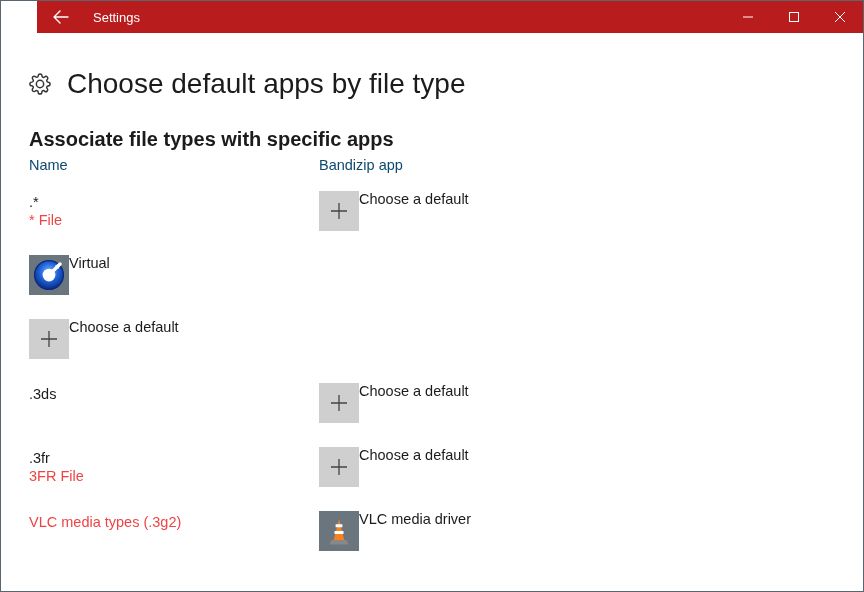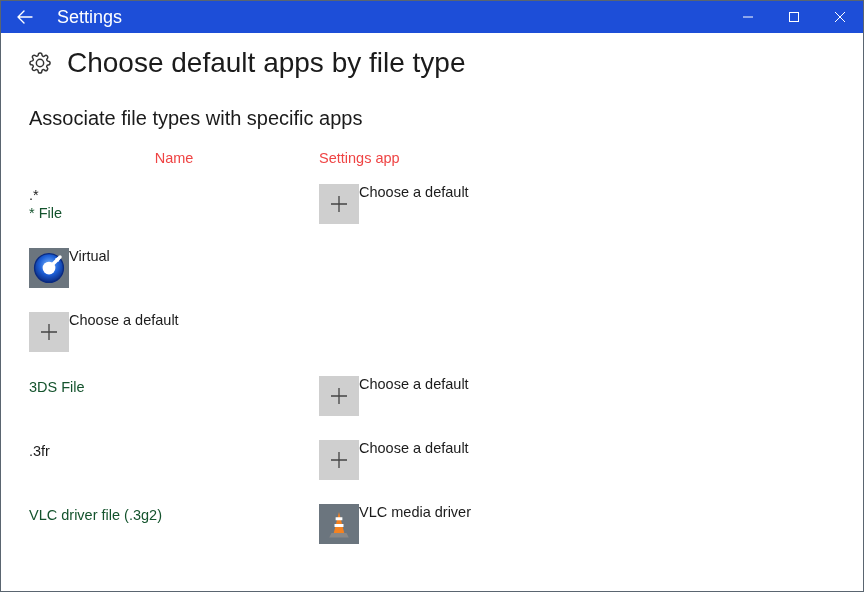--- a/index.html
+++ b/index.html
@@ -6,25 +6,26 @@
   body {
     font-family: "Segoe UI", -apple-system, sans-serif;
     background: #fff;
     width: 864px;
     height: 592px;
     overflow: hidden;
     border: 1px solid #5a6570;
   }
   .titlebar {
     height: 32px;
-    background: #1d4ed8;
+    background: #b91c1c;
     color: #fff;
     display: flex;
     align-items: center;
-    font-size: 18px;
+    font-size: 13px;
+    margin-left: 36px;
   }
   .titlebar .back {
     width: 48px;
     height: 32px;
     display: flex;
     align-items: center;
     justify-content: center;
     cursor: pointer;
   }
   .titlebar .title {
@@ -36,66 +37,65 @@
   }
   .titlebar .winbtn {
     width: 46px;
     height: 32px;
     display: flex;
     align-items: center;
     justify-content: center;
     cursor: pointer;
   }
   .content {
-    padding: 14px 28px 0 28px;
+    padding: 35px 28px 0 28px;
   }
   .header-row {
     display: flex;
     align-items: center;
     gap: 16px;
     margin-bottom: 28px;
   }
   .gear-icon svg { display:block; }
   .page-title {
     font-size: 28px;
     font-weight: 300;
     color: #1b1b1b;
   }
   .subheading {
     font-size: 20px;
-    font-weight: 400;
-    color: #1b1b1b;
-    margin-bottom: 20px;
+    font-weight: 700;
+    color: #1b1b1b;
+    margin-bottom: 6px;
   }
   .columns-header {
     display: flex;
     font-size: 14.5px;
-    color: #ef4444;
+    color: #0c4a6e;
     margin-bottom: 18px;
-    text-align: center;
   }
   .col-name { width: 290px; }
   .col-app { }
   .row {
     display: flex;
     align-items: flex-start;
     margin-bottom: 24px;
   }
   .ext-block {
     width: 290px;
     padding-top: 2px;
   }
   .ext {
     font-size: 14.5px;
     color: #1b1b1b;
     line-height: 1.25;
   }
   .desc {
     font-size: 14.5px;
-    color: #14532d;
+    color: #ef4444;
     line-height: 1.25;
   }
   .app-block {
     display: flex;
     cursor: pointer;
   }
   .app-icon {
     width: 40px;
     height: 40px;
     display: flex;
@@ -157,21 +157,21 @@
         <path fill="none" stroke="#333" stroke-width="1.6" d="M12 8a4 4 0 1 0 0 8 4 4 0 0 0 0-8z M19.4 15a1.7 1.7 0 0 0 .34 1.87l.06.06a2 2 0 1 1-2.83 2.83l-.06-.06a1.7 1.7 0 0 0-1.87-.34 1.7 1.7 0 0 0-1.03 1.56V21a2 2 0 1 1-4 0v-.09a1.7 1.7 0 0 0-1.11-1.56 1.7 1.7 0 0 0-1.87.34l-.06.06a2 2 0 1 1-2.83-2.83l.06-.06a1.7 1.7 0 0 0 .34-1.87 1.7 1.7 0 0 0-1.56-1.03H3a2 2 0 1 1 0-4h.09a1.7 1.7 0 0 0 1.56-1.11 1.7 1.7 0 0 0-.34-1.87l-.06-.06a2 2 0 1 1 2.83-2.83l.06.06a1.7 1.7 0 0 0 1.87.34h.08A1.7 1.7 0 0 0 10.12 3V3a2 2 0 1 1 4 0v.09a1.7 1.7 0 0 0 1.03 1.56 1.7 1.7 0 0 0 1.87-.34l.06-.06a2 2 0 1 1 2.83 2.83l-.06.06a1.7 1.7 0 0 0-.34 1.87v.08a1.7 1.7 0 0 0 1.56 1.03H21a2 2 0 1 1 0 4h-.09a1.7 1.7 0 0 0-1.56 1.03z"></path>
       </svg>
     </span>
     <h1 class="page-title">Choose default apps by file type</h1>
   </div>
 
   <h2 class="subheading">Associate file types with specific apps</h2>
 
   <div class="columns-header">
     <div class="col-name">Name</div>
-    <div class="col-app">Settings app</div>
+    <div class="col-app">Bandizip app</div>
   </div>
 
   <div id="rows-container">
       <div class="row">
         <div class="ext-block">
           <div class="ext">.*</div>
           <div class="desc">* File</div>
         </div>
         <div class="app-block">
           <div class="app-icon plus">
@@ -207,47 +207,48 @@
           <div class="app-icon plus">
             <svg width="18" height="18" viewBox="0 0 18 18">
               <path d="M9 1 V17 M1 9 H17" stroke="#444" stroke-width="1.3"></path>
             </svg>
           </div>
           <div class="app-label">Choose a default</div>
         </div>
       </div>
       <div class="row">
         <div class="ext-block">
-          <div class="desc">3DS File</div>
+          <div class="ext">.3ds</div>
         </div>
         <div class="app-block">
           <div class="app-icon plus">
             <svg width="18" height="18" viewBox="0 0 18 18">
               <path d="M9 1 V17 M1 9 H17" stroke="#444" stroke-width="1.3"></path>
             </svg>
           </div>
           <div class="app-label">Choose a default</div>
         </div>
       </div>
       <div class="row">
         <div class="ext-block">
           <div class="ext">.3fr</div>
-        </div>
-        <div class="app-block">
-          <div class="app-icon plus">
-            <svg width="18" height="18" viewBox="0 0 18 18">
-              <path d="M9 1 V17 M1 9 H17" stroke="#444" stroke-width="1.3"></path>
-            </svg>
-          </div>
-          <div class="app-label">Choose a default</div>
-        </div>
-      </div>
-      <div class="row">
-        <div class="ext-block">
-          <div class="desc">VLC driver file (.3g2)</div>
+          <div class="desc">3FR File</div>
+        </div>
+        <div class="app-block">
+          <div class="app-icon plus">
+            <svg width="18" height="18" viewBox="0 0 18 18">
+              <path d="M9 1 V17 M1 9 H17" stroke="#444" stroke-width="1.3"></path>
+            </svg>
+          </div>
+          <div class="app-label">Choose a default</div>
+        </div>
+      </div>
+      <div class="row">
+        <div class="ext-block">
+          <div class="desc">VLC media types (.3g2)</div>
         </div>
         <div class="app-block">
           <div class="app-icon app">
             <svg class="vlc-svg" viewBox="0 0 40 40">
               <polygon points="20,4 27,32 13,32" fill="#f58220"></polygon>
               <rect x="15.5" y="11" width="9" height="4" fill="#fff"></rect>
               <rect x="14" y="20" width="12" height="4" fill="#fff"></rect>
               <polygon points="10,32 30,32 33,38 7,38" fill="#888"></polygon>
             </svg>
           </div>

